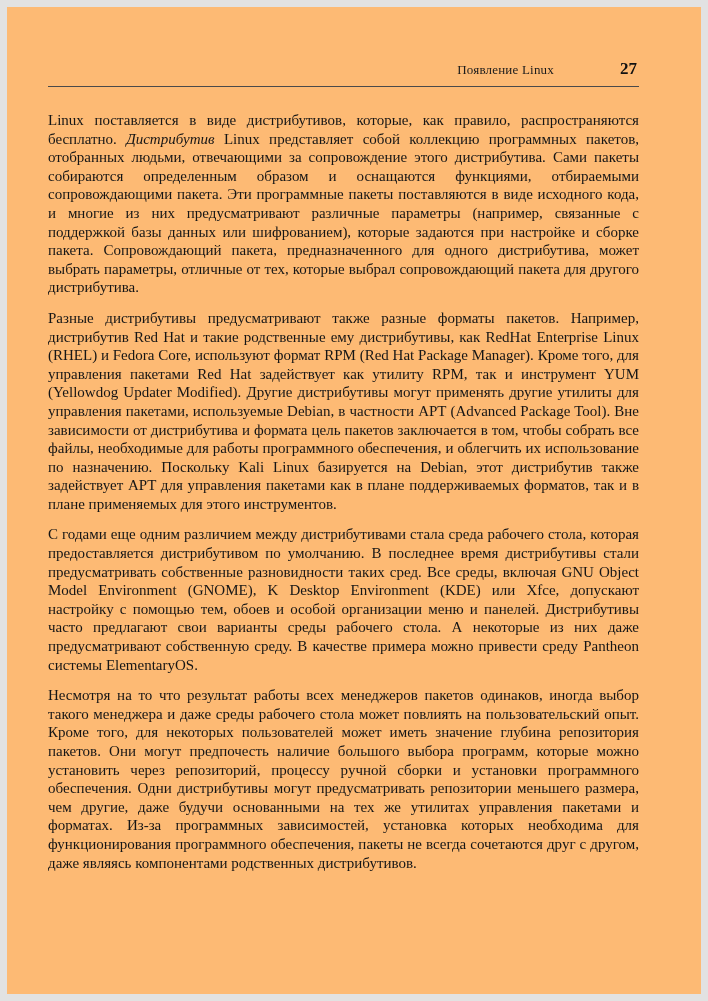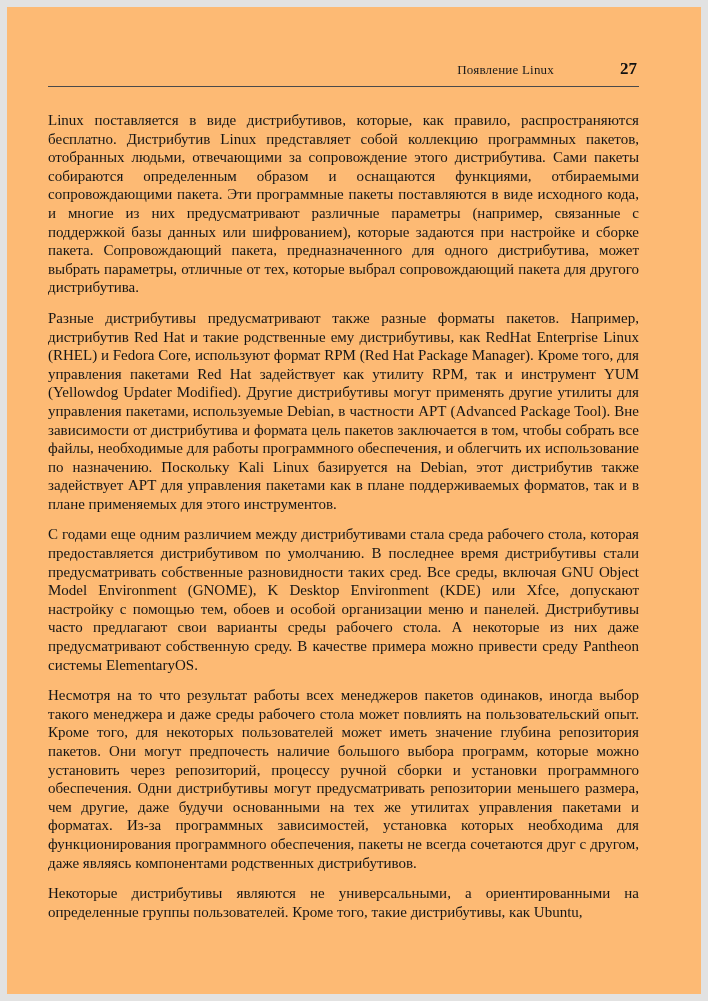--- a/index.html
+++ b/index.html
@@ -54,31 +54,31 @@
     font-size: 15px;
     line-height: 18.6px;
     text-align: justify;
     text-justify: inter-word;
     hyphens: auto;
   }
   .page-body p.para:last-child {
     margin-bottom: 0;
   }
   .italic {
+    font-style: italic;
   }
 </style>
 </head>
 <body>
 
 <div class="page">
   <header class="page-header">
     <span class="chapter-title">Появление Linux</span>
     <span class="page-number">27</span>
   </header>
   <div class="header-rule"></div>
   <main class="page-body">
       <p class="para"><span>Linux поставляется в виде дистрибутивов, которые, как правило, распространяются бесплатно. </span><span class="italic">Дистрибутив</span><span> Linux представляет собой коллекцию программных пакетов, отобранных людьми, отвечающими за сопровождение этого дистрибутива. Сами пакеты собираются определенным образом и оснащаются функциями, отбираемыми сопровождающими пакета. Эти программные пакеты поставляются в виде исходного кода, и многие из них предусматривают различные параметры (например, связанные с поддержкой базы данных или шифрованием), которые задаются при настройке и сборке пакета. Сопровождающий пакета, предназначенного для одного дистрибутива, может выбрать параметры, отличные от тех, которые выбрал сопровождающий пакета для другого дистрибутива.</span></p>
       <p class="para"><span>Разные дистрибутивы предусматривают также разные форматы пакетов. Например, дистрибутив Red Hat и такие родственные ему дистрибутивы, как RedHat Enterprise Linux (RHEL) и Fedora Core, используют формат RPM (Red Hat Package Manager). Кроме того, для управления пакетами Red Hat задействует как утилиту RPM, так и инструмент YUM (Yellowdog Updater Modified). Другие дистрибутивы могут применять другие утилиты для управления пакетами, используемые Debian, в частности APT (Advanced Package Tool). Вне зависимости от дистрибутива и формата цель пакетов заключается в том, чтобы собрать все файлы, необходимые для работы программного обеспечения, и облегчить их использование по назначению. Поскольку Kali Linux базируется на Debian, этот дистрибутив также задействует APT для управления пакетами как в плане поддерживаемых форматов, так и в плане применяемых для этого инструментов.</span></p>
       <p class="para"><span>С годами еще одним различием между дистрибутивами стала среда рабочего стола, которая предоставляется дистрибутивом по умолчанию. В последнее время дистрибутивы стали предусматривать собственные разновидности таких сред. Все среды, включая GNU Object Model Environment (GNOME), K Desktop Environment (KDE) или Xfce, допускают настройку с помощью тем, обоев и особой организации меню и панелей. Дистрибутивы часто предлагают свои варианты среды рабочего стола. А некоторые из них даже предусматривают собственную среду. В качестве примера можно привести среду Pantheon системы ElementaryOS.</span></p>
       <p class="para"><span>Несмотря на то что результат работы всех менеджеров пакетов одинаков, иногда выбор такого менеджера и даже среды рабочего стола может повлиять на пользовательский опыт. Кроме того, для некоторых пользователей может иметь значение глубина репозитория пакетов. Они могут предпочесть наличие большого выбора программ, которые можно установить через репозиторий, процессу ручной сборки и установки программного обеспечения. Одни дистрибутивы могут предусматривать репозитории меньшего размера, чем другие, даже будучи основанными на тех же утилитах управления пакетами и форматах. Из-за программных зависимостей, установка которых необходима для функционирования программного обеспечения, пакеты не всегда сочетаются друг с другом, даже являясь компонентами родственных дистрибутивов.</span></p>
-      <p class="para"><span>Некоторые дистрибутивы являются не универсальными, а ориентированными на определенные группы пользователей. Кроме того, такие дистрибутивы, как Ubuntu,</span></p>
     </main>
 </div>
 
 </body></html>

